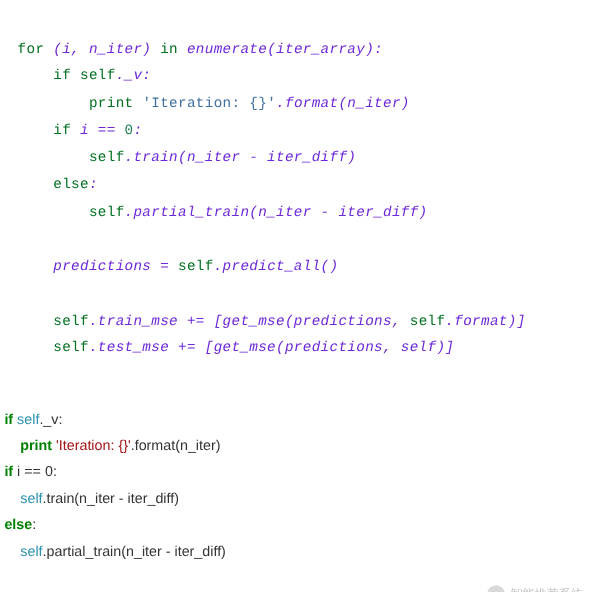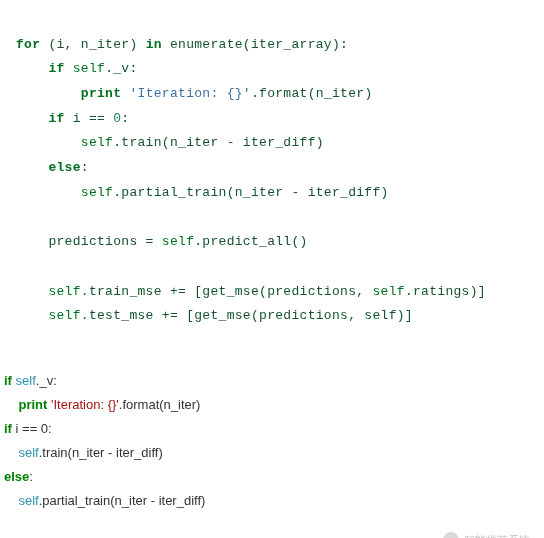--- a/index.html
+++ b/index.html
@@ -16,25 +16,25 @@
     letter-spacing: 0.3px;
     white-space: pre;
   }
   .code-block-2 {
     padding: 8px 0 8px 4px;
     line-height: 1.85;
     font-family: Arial, Helvetica, sans-serif;
     font-size: 13px;
     white-space: pre;
   }
-  .kw { color: #007020; font-weight: bold; }
+  .kw { color: #007020; font-weight: normal; }
   .self { color: #007020; }
   .str { color: #4070a0; }
   .num { color: #208050; }
-  .name { color: #14532d; }
+  .name { color: #6d28d9; font-style: italic; }
 
   .kw2 { color: #008000; font-weight: bold; }
   .self2 { color: #2b91af; }
   .str2 { color: #a31515; }
   .name2 { color: #333; }
 
   .watermark {
     position: absolute;
     right: 14px;
     top: 532px;
@@ -61,21 +61,21 @@
 <span><span class="kw">for</span><span class="name"> (i, n_iter) </span><span class="kw">in</span><span class="name"> enumerate(iter_array):</span></span>
 <span>    <span class="kw">if</span> <span class="self">self</span><span class="name">._v:</span></span>
 <span>        <span class="kw">print</span> <span class="str">'Iteration: {}'</span><span class="name">.format(n_iter)</span></span>
 <span>    <span class="kw">if</span><span class="name"> i == </span><span class="num">0</span><span class="name">:</span></span>
 <span>        <span class="self">self</span><span class="name">.train(n_iter - iter_diff)</span></span>
 <span>    <span class="kw">else</span><span class="name">:</span></span>
 <span>        <span class="self">self</span><span class="name">.partial_train(n_iter - iter_diff)</span></span>
 <span> </span>
 <span>    <span class="name">predictions = </span><span class="self">self</span><span class="name">.predict_all()</span></span>
 <span> </span>
-<span>    <span class="self">self</span><span class="name">.train_mse += [get_mse(predictions, </span><span class="self">self</span><span class="name">.ratings)]</span></span>
+<span>    <span class="self">self</span><span class="name">.train_mse += [get_mse(predictions, </span><span class="self">self</span><span class="name">.format)]</span></span>
 <span>    <span class="self">self</span><span class="name">.test_mse += [get_mse(predictions, self)]</span></span>
 </div>
 
 <div class="code-block-2">
 <span><span class="kw2">if</span><span class="self2"> self</span><span class="name2">._v:</span></span>
 <span>    <span class="kw2">print</span><span class="str2"> 'Iteration: {}'</span><span class="name2">.format(n_iter)</span></span>
 <span><span class="kw2">if</span><span class="name2"> i == 0:</span></span>
 <span>    <span class="self2">self</span><span class="name2">.train(n_iter - iter_diff)</span></span>
 <span><span class="kw2">else</span><span class="name2">:</span></span>
 <span>    <span class="self2">self</span><span class="name2">.partial_train(n_iter - iter_diff)</span></span>

